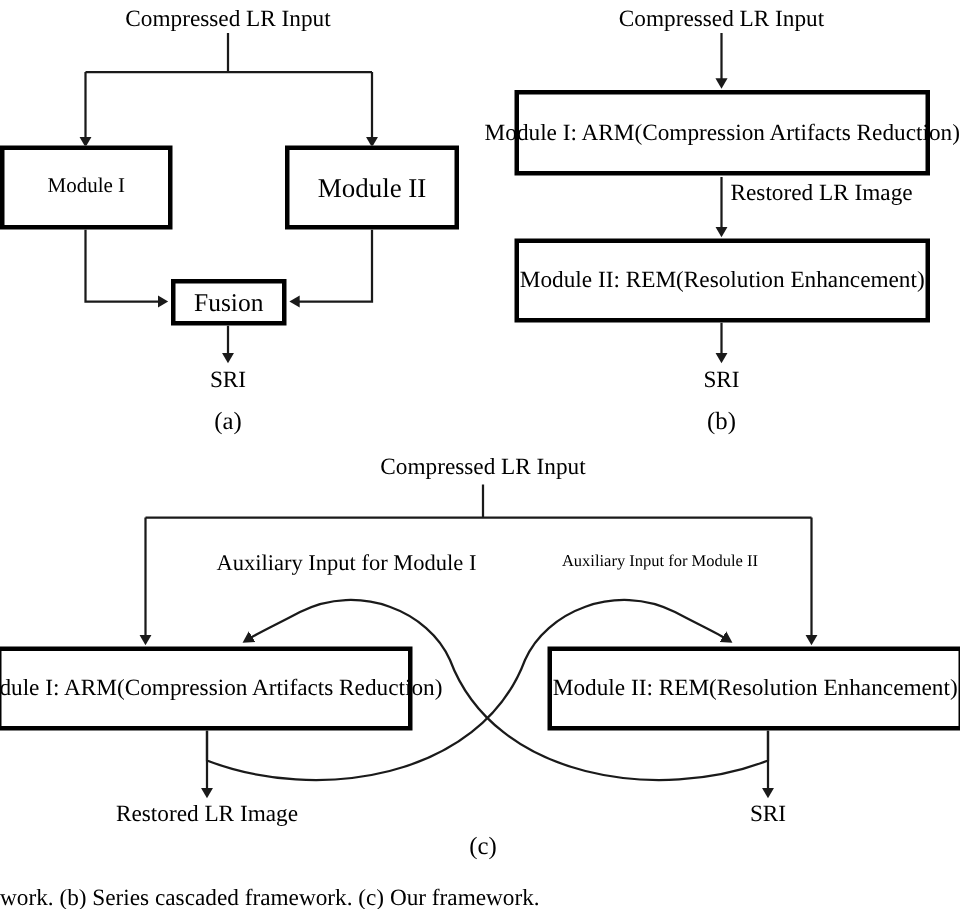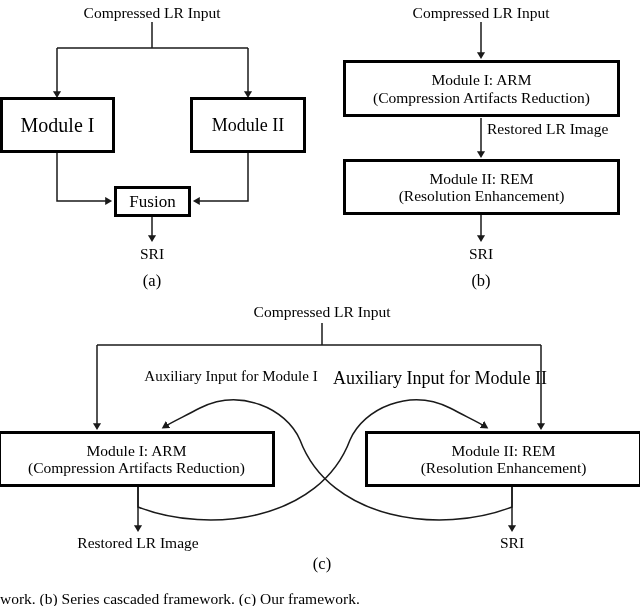--- a/index.html
+++ b/index.html
@@ -1,21 +1,21 @@
 <!DOCTYPE html>
 <html><head>
 <meta charset="utf-8">
 <style>
   html,body{margin:0;padding:0;background:#fff;}
   body{width:640px;height:606px;overflow:hidden;
        font-family:"Liberation Serif","DejaVu Serif",serif;color:#000;}
   #fig{position:relative;width:640px;height:606px;}
   svg.layer{position:absolute;left:0;top:0;width:640px;height:606px;overflow:visible;}
   .box{position:absolute;box-sizing:border-box;border:3px solid #000;background:#fff;
-       display:flex;flex-direction:column;align-items:center;justify-content:center;
+       display:flex;flex-direction:row;align-items:center;justify-content:center;
        line-height:1.12;text-align:center;}
   .box .ln{display:block;white-space:nowrap;}
   .lbl{position:absolute;white-space:nowrap;}
   .ctr{transform:translateX(-50%);}
   .cap{position:absolute;left:0;width:640px;text-align:left;
        font-size:15.5px;line-height:18px;}
 </style>
 </head>
 <body>
 
@@ -56,21 +56,21 @@
       <path d="M138,487 L138,507 C210,535 320,520 350,440 C364,408 410,388 450,408
                C467,417 478,422 486,427" marker-end="url(#ahc)"></path>
 
       <path d="M138,487 L138,530" marker-end="url(#ah)"></path>
       <path d="M512,487 L512,530" marker-end="url(#ah)"></path>
     </g>
   </svg>
 
   <div class="lbl ctr" style="left:152px;top:4px;font-size:15.5px;">Compressed LR Input</div>
 
-  <div class="box" style="left:0px;top:97px;width:115px;height:56px;font-size:20px;">
+  <div class="box" style="left:0px;top:97px;width:115px;height:56px;font-size:14px;">
     <span class="ln">Module I</span>
   </div>
 
   <div class="box" style="left:114px;top:186px;width:77px;height:31px;font-size:17px;">
     <span class="ln">Fusion</span>
   </div>
 
   <div class="box" style="left:190px;top:97px;width:116px;height:56px;font-size:18px;">
     <span class="ln">Module II</span>
   </div>
@@ -91,21 +91,21 @@
     <span class="ln">Module II: REM</span>
     <span class="ln">(Resolution Enhancement)</span>
   </div>
 
   <div class="lbl ctr" style="left:481px;top:245px;font-size:15.5px;">SRI</div>
   <div class="lbl ctr" style="left:481px;top:271px;font-size:16.5px;">(b)</div>
 
   <div class="lbl ctr" style="left:322px;top:303px;font-size:15.5px;">Compressed LR Input</div>
 
   <div class="lbl ctr" style="left:207px;top:368px;font-size:15px;margin-left:24px;">Auxiliary Input for Module I</div>
-  <div class="lbl ctr" style="left:440px;top:368px;font-size:18px;">Auxiliary Input for Module II</div>
+  <div class="lbl ctr" style="left:440px;top:368px;font-size:11px;">Auxiliary Input for Module II</div>
 
   <div class="box" style="left:-2px;top:431px;width:277px;height:56px;font-size:15.5px;">
     <span class="ln">Module I: ARM</span>
     <span class="ln">(Compression Artifacts Reduction)</span>
   </div>
 
   <div class="box" style="left:365px;top:431px;width:277px;height:56px;font-size:15.5px;">
     <span class="ln">Module II: REM</span>
     <span class="ln">(Resolution Enhancement)</span>
   </div>

